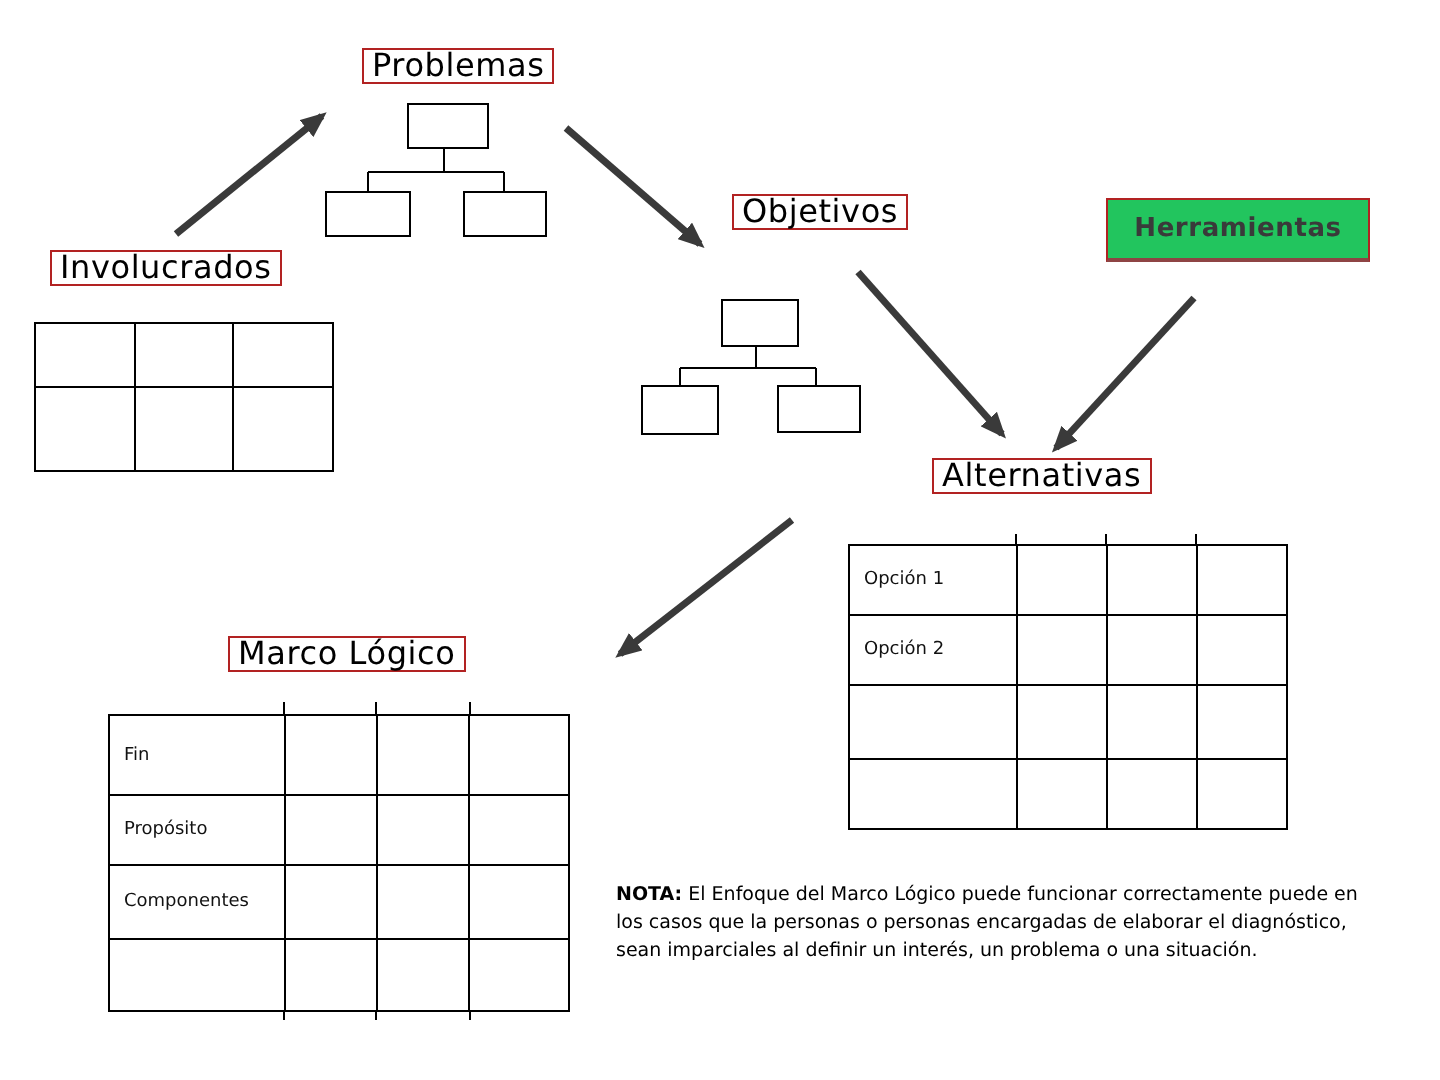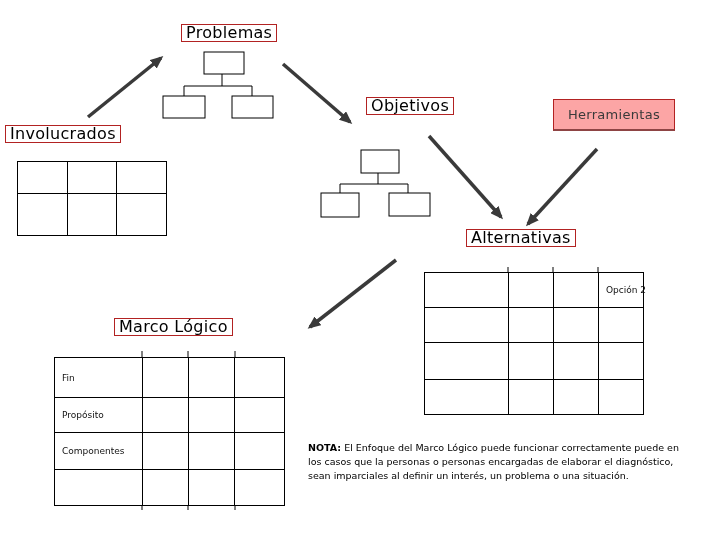--- a/index.html
+++ b/index.html
@@ -9,24 +9,24 @@
   }
   #overlay { position:absolute; left:0; top:0; width:720px; height:540px; }
 
   
   .tag {
     position:absolute; background:#ffffff; border:1px solid #b22222;
     color:#000; font-weight:normal; font-size:16px; line-height:14px;
     padding:1px 4px; white-space:nowrap; letter-spacing:0.3px;
   }
   .tag-big {
-    position:absolute; background:#fca5a5; border:1px solid #b22222;
+    position:absolute; background:#22c55e; border:1px solid #b22222;
     border-bottom:2px solid #8e4444; box-sizing:border-box;
-    width:122px; height:32px; display:flex; align-items:center; justify-content:center;
-    color:#3a3a3a; font-weight:normal; font-size:13px; letter-spacing:0.3px; white-space:nowrap;
+    width:132px; height:32px; display:flex; align-items:center; justify-content:center;
+    color:#3a3a3a; font-weight:bold; font-size:13px; letter-spacing:0.3px; white-space:nowrap;
   }
 
   
   .grid {
     position:absolute; display:grid; background:#fff;
     border:1px solid #000;
   }
   .grid > div {
     box-sizing:border-box; border-right:1px solid #000; border-bottom:1px solid #000;
     display:flex; align-items:center; padding-left:7px;
@@ -81,40 +81,41 @@
       <line x1="88" y1="117" x2="161" y2="58" marker-end="url(#ah)"></line>
       <line x1="283" y1="64" x2="350" y2="122" marker-end="url(#ah)"></line>
       <line x1="429" y1="136" x2="501" y2="217" marker-end="url(#ah)"></line>
       <line x1="597" y1="149" x2="528" y2="224" marker-end="url(#ah)"></line>
       <line x1="396" y1="260" x2="310" y2="327" marker-end="url(#ah)"></line>
     </g>
   </svg>
 
   <div class="tag" style="left:181px; top:24px;">Problemas</div>
 
-  <div class="tag" style="left:5px; top:125px;">Involucrados</div>
+  <div class="tag" style="left:25px; top:125px;">Involucrados</div>
 
   <div class="tag" style="left:366px; top:97px;">Objetivos</div>
 
   <div class="tag-big" style="left:553px; top:99px;">Herramientas</div>
 
   <div class="tag" style="left:466px; top:229px;">Alternativas</div>
 
   <div class="tag" style="left:114px; top:318px;">Marco Lógico</div>
 
   <div class="grid g3" style="left:17px; top:161px; grid-template-columns:50px 49px 49px; grid-template-rows:32px 41px;">
     <div></div>
     <div></div>
     <div></div>
     <div></div>
     <div></div>
     <div></div>
   </div>
 
   <div class="grid g4" style="left:424px; top:272px; grid-template-columns:84px 45px 45px 44px; grid-template-rows:35px 35px 37px 34px;">
+    <div>Opción 1</div>
     <div></div>
     <div></div>
     <div></div>
     <div>Opción 2</div>
     <div></div>
     <div></div>
     <div></div>
     <div></div>
     <div></div>
     <div></div>

